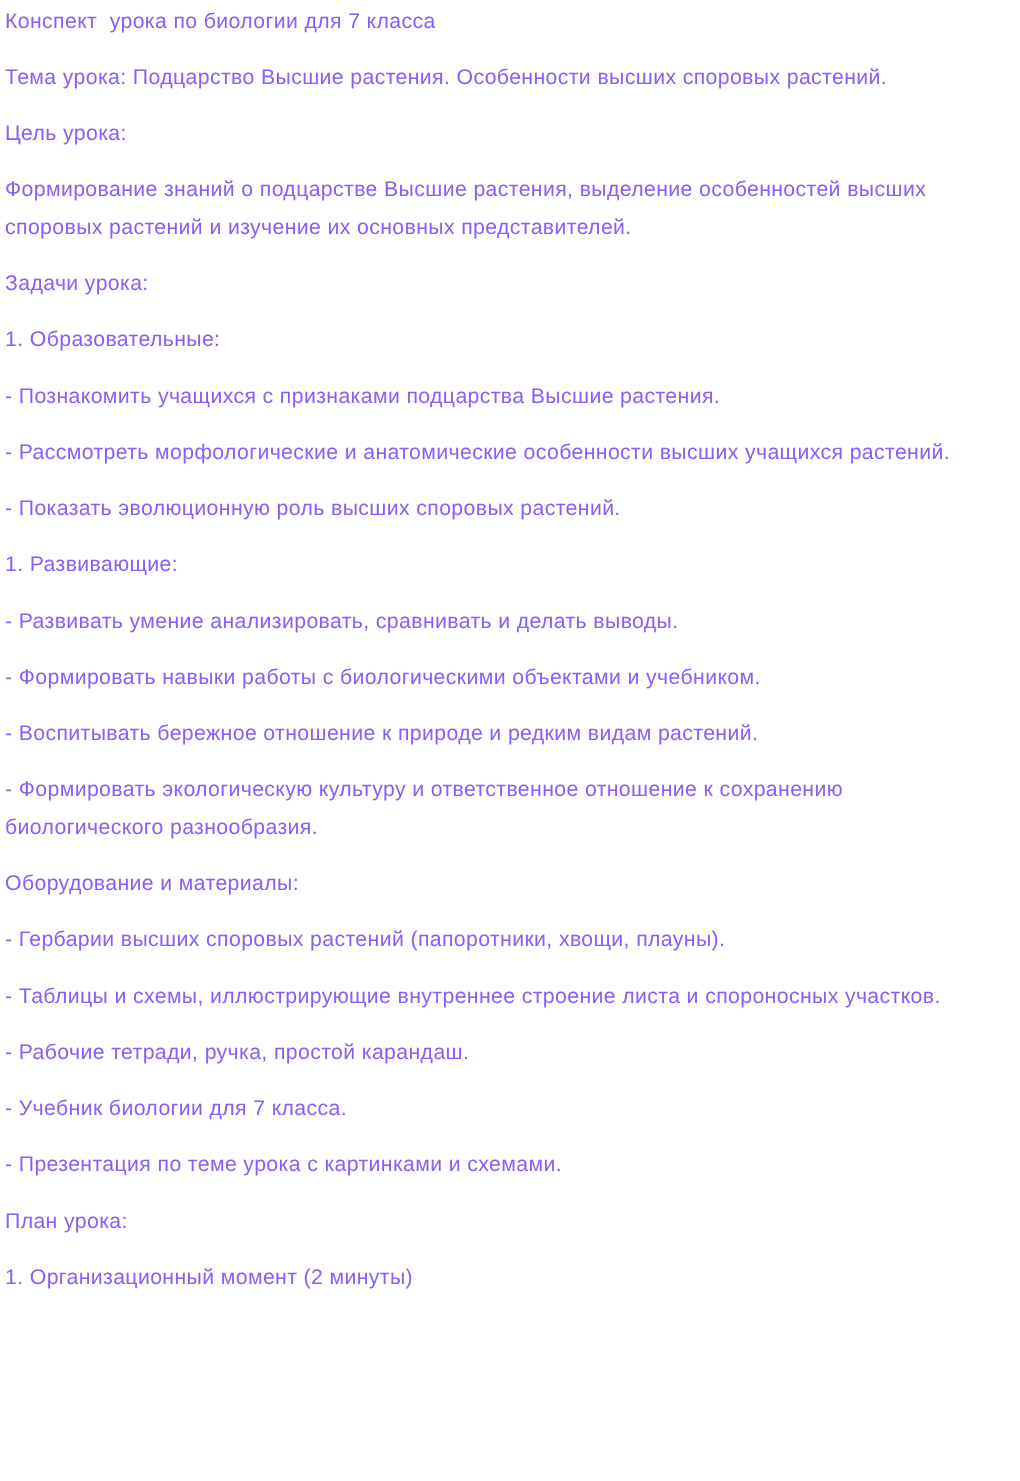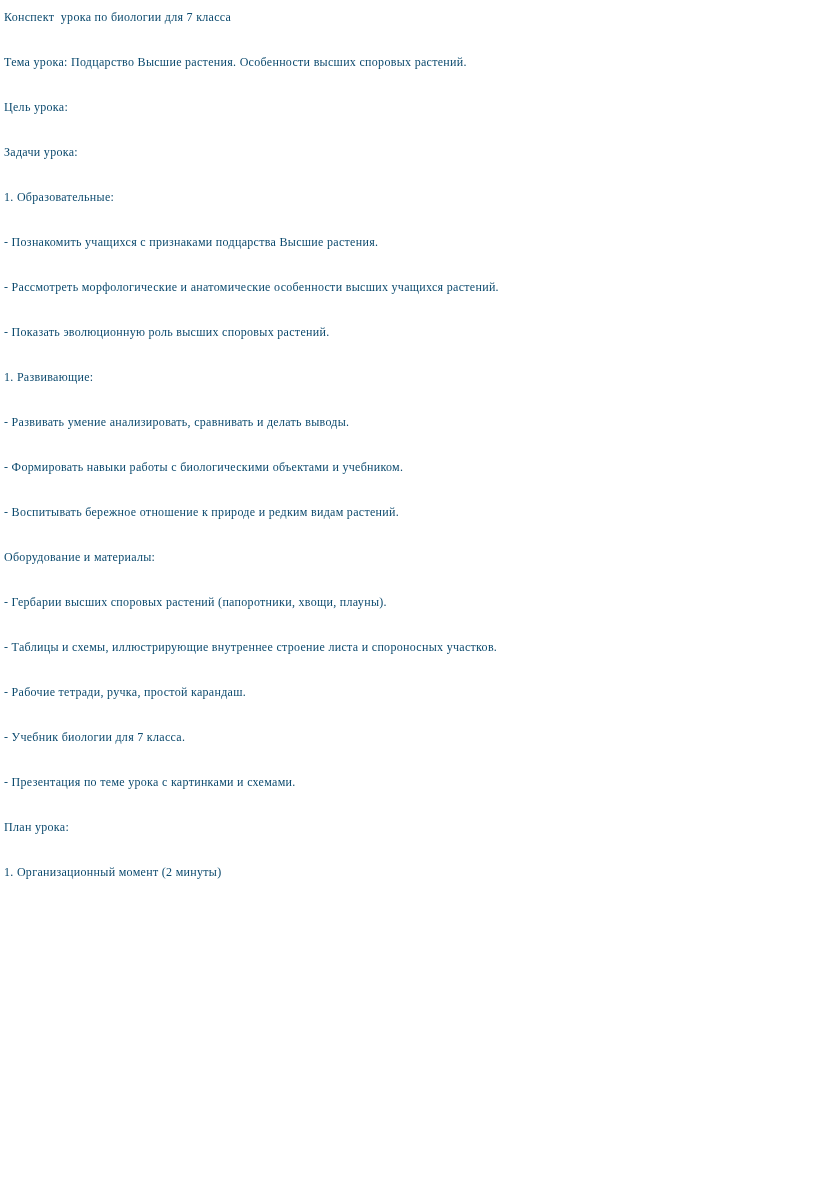--- a/index.html
+++ b/index.html
@@ -13,47 +13,49 @@
     overflow: hidden;
   }
   .page {
     box-sizing: border-box;
     width: 816px;
     min-height: 1185px;
     background: #ffffff;
     padding: 2px 20px 0 4px;
   }
   .para {
-    font-family: Liberation Serif, serif;
-    font-size: 12px;
+    font-family: Liberation Sans, sans-serif;
+    font-size: 17px;
     line-height: 30px;
     letter-spacing: 0.3px;
-    color: #0c4a6e;
+    color: #8b5cf6;
     margin: 0 0 15px 0;
     white-space: pre-wrap;
     text-align: left;
   }
 </style>
 </head>
 <body>
 
 <main class="page">
   <div id="para-list">
       <p class="para">Конспект  урока по биологии для 7 класса</p>
       <p class="para">Тема урока: Подцарство Высшие растения. Особенности высших споровых растений.</p>
       <p class="para">Цель урока:</p>
+      <p class="para">Формирование знаний о подцарстве Высшие растения, выделение особенностей высших споровых растений и изучение их основных представителей.</p>
       <p class="para">Задачи урока:</p>
       <p class="para">1. Образовательные:</p>
       <p class="para">- Познакомить учащихся с признаками подцарства Высшие растения.</p>
       <p class="para">- Рассмотреть морфологические и анатомические особенности высших учащихся растений.</p>
       <p class="para">- Показать эволюционную роль высших споровых растений.</p>
       <p class="para">1. Развивающие:</p>
       <p class="para">- Развивать умение анализировать, сравнивать и делать выводы.</p>
       <p class="para">- Формировать навыки работы с биологическими объектами и учебником.</p>
       <p class="para">- Воспитывать бережное отношение к природе и редким видам растений.</p>
+      <p class="para">- Формировать экологическую культуру и ответственное отношение к сохранению биологического разнообразия.</p>
       <p class="para">Оборудование и материалы:</p>
       <p class="para">- Гербарии высших споровых растений (папоротники, хвощи, плауны).</p>
       <p class="para">- Таблицы и схемы, иллюстрирующие внутреннее строение листа и спороносных участков.</p>
       <p class="para">- Рабочие тетради, ручка, простой карандаш.</p>
       <p class="para">- Учебник биологии для 7 класса.</p>
       <p class="para">- Презентация по теме урока с картинками и схемами.</p>
       <p class="para">План урока:</p>
       <p class="para">1. Организационный момент (2 минуты)</p>
     </div>
 </main>

